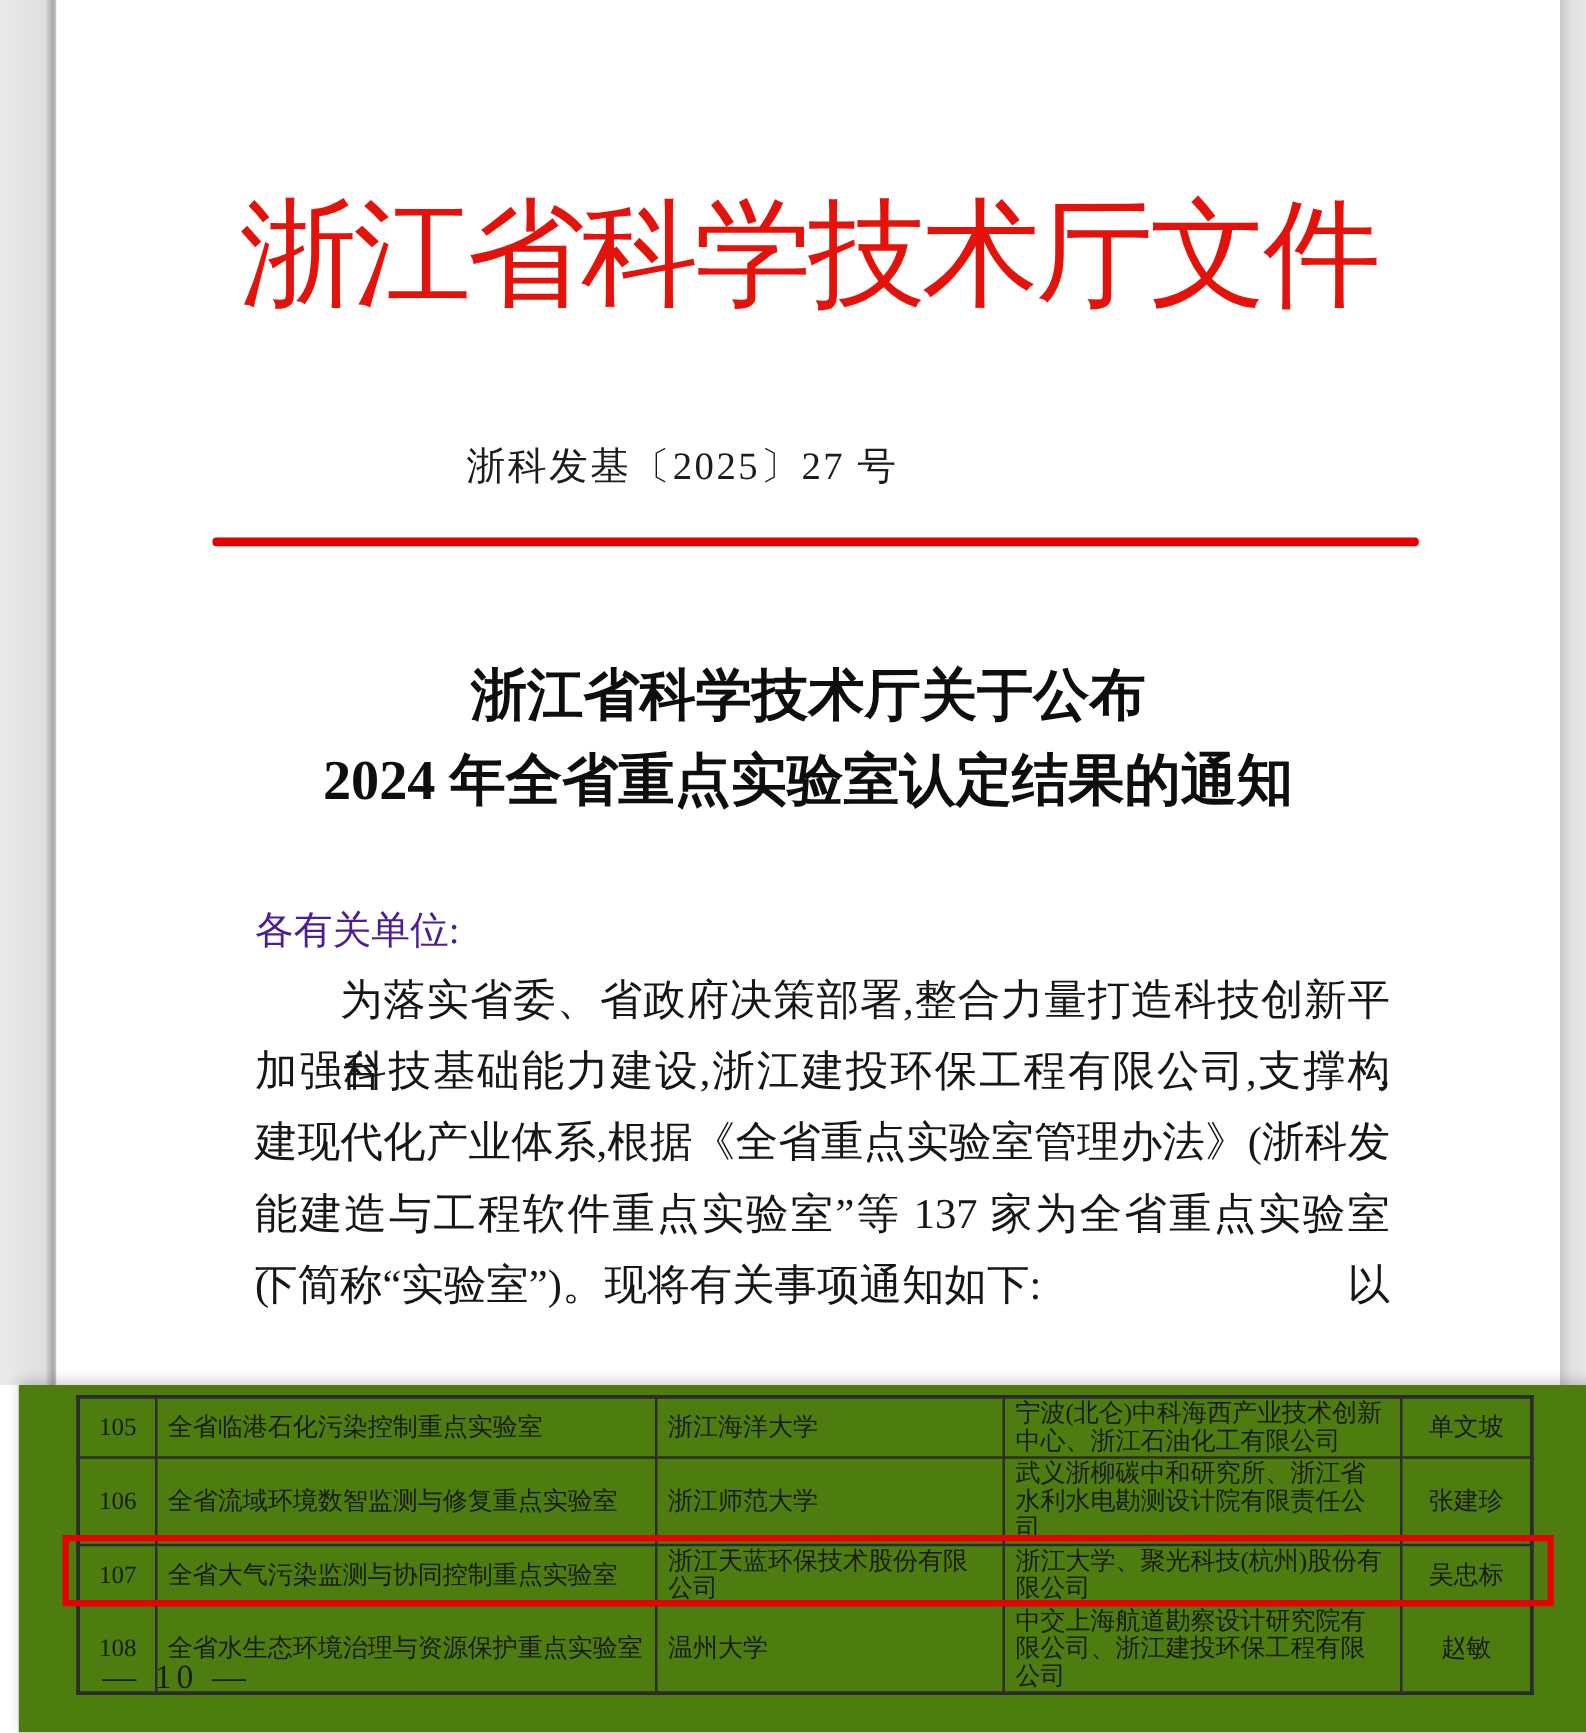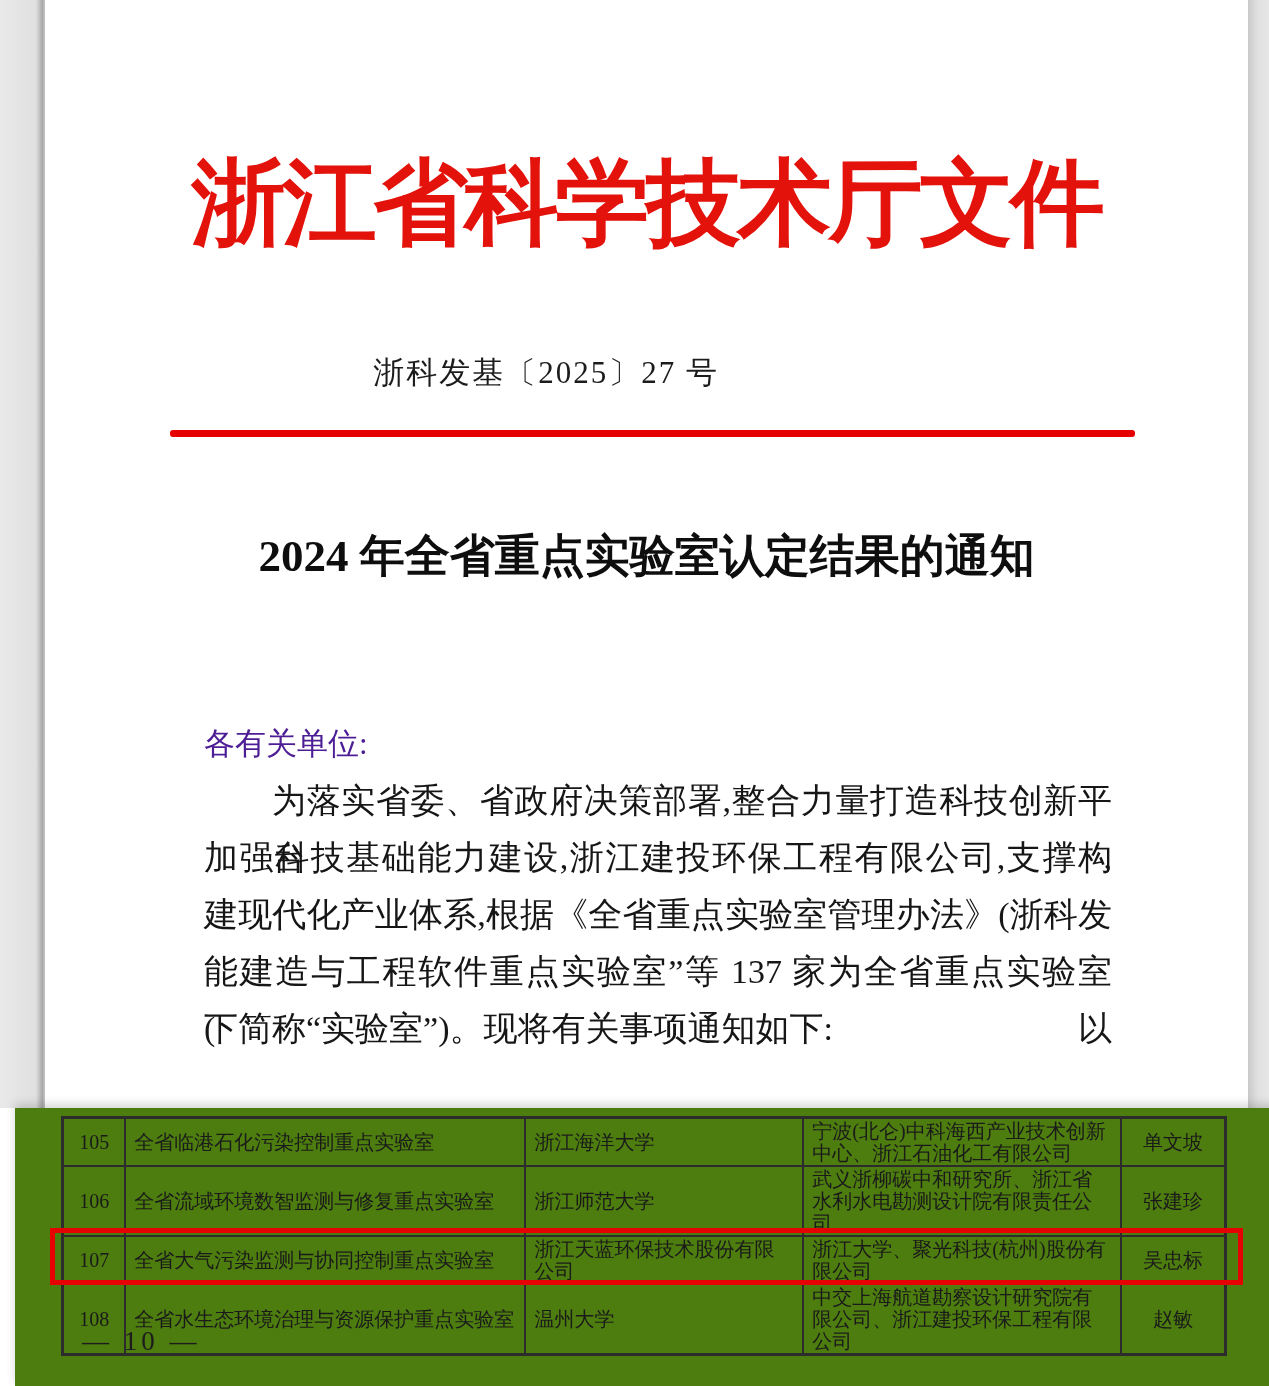--- a/index.html
+++ b/index.html
@@ -16,21 +16,21 @@
     position: absolute; left: 0; top: 0; width: 45px; height: 1108px;
     background: linear-gradient(to right, #e9e9e9, #e0e0e0 80%, #a9a9a9 94%, #c6c6c6);
   }
   .margin-right {
     position: absolute; right: 0; top: 0; width: 21px; height: 1108px;
     background: linear-gradient(to right, #c9c9c9, #e0e0e0 45%, #e7e7e7);
   }
   .letterhead {
     position: absolute; left: 45px; width: 1203px; top: 140px;
     text-align: center;
-    font-size: 94px; font-weight: bold; letter-spacing: -3px;
+    font-size: 94px; font-weight: normal; letter-spacing: -3px;
     color: #e3120b;
     white-space: nowrap;
   }
   .doc-number {
     position: absolute; left: 45px; width: 1002px; top: 352px;
     text-align: center; font-size: 31px; letter-spacing: 2px;
     color: #1c1c1c;
   }
   .red-rule {
     position: absolute; left: 170px; top: 430px; width: 965px; height: 7px;
@@ -94,20 +94,21 @@
 <div class="margin-left"></div>
 <div class="margin-right"></div>
 
 <div class="letterhead">浙江省科学技术厅文件</div>
 
 <div class="doc-number">浙科发基〔2025〕27 号</div>
 
 <div class="red-rule"></div>
 
 <div class="doc-title">
+  <div>浙江省科学技术厅关于公布</div>
   <div>2024 年全省重点实验室认定结果的通知</div>
 </div>
 
 <div class="salutation">各有关单位:</div>
 
 <div class="body-lines" id="body-lines">
     <div class="body-line justify indent">为落实省委、省政府决策部署,整合力量打造科技创新平台,</div>
     <div class="body-line justify">加强科技基础能力建设,浙江建投环保工程有限公司,支撑构</div>
     <div class="body-line justify">建现代化产业体系,根据《全省重点实验室管理办法》(浙科发</div>
     <div class="body-line justify">能建造与工程软件重点实验室”等 137 家为全省重点实验室(以</div>

